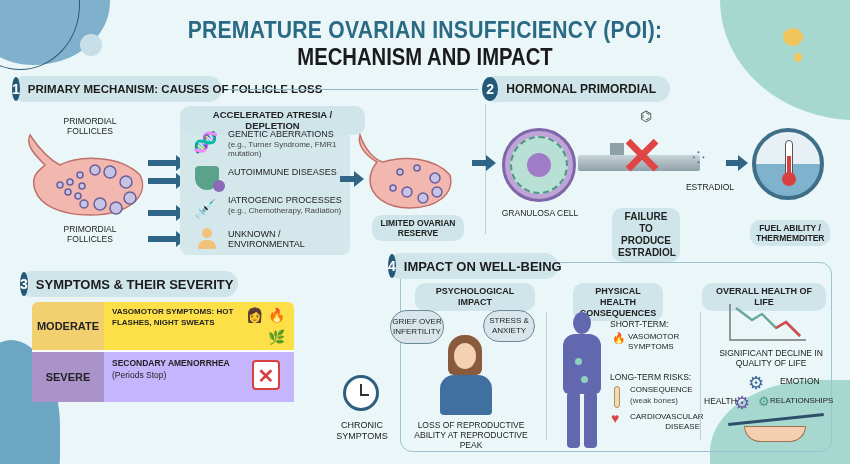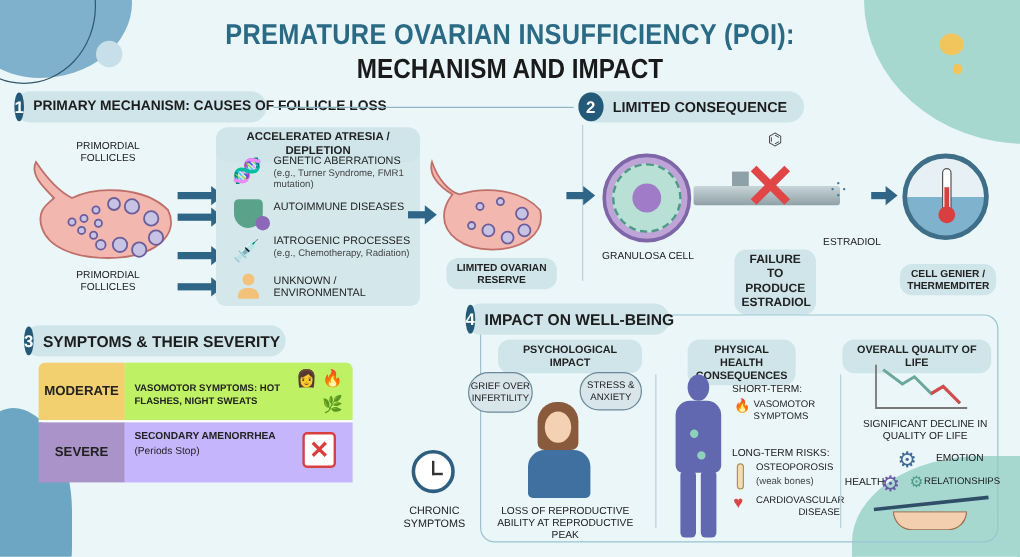--- a/index.html
+++ b/index.html
@@ -50,21 +50,21 @@
 <div class="abs title2">MECHANISM AND IMPACT</div>
 
 <div class="abs sec-hdr" style="left:12px;top:76px;width:210px">
   <div class="num">1</div>
   <div class="sec-lbl" style="font-size:11.5px">PRIMARY MECHANISM: CAUSES OF FOLLICLE LOSS</div>
 </div>
 <div class="abs" style="left:228px;top:89px;width:250px;height:1px;background:#8fb6c4"></div>
 
 <div class="abs sec-hdr" style="left:482px;top:76px;width:188px">
   <div class="num">2</div>
-  <div class="sec-lbl" style="font-size:12px">LIMITED CONSEQUENCE</div>
+  <div class="sec-lbl" style="font-size:12px">HORMONAL PRIMORDIAL</div>
 </div>
 
 <div class="abs lbl" style="left:55px;top:116px;width:70px">PRIMORDIAL FOLLICLES</div>
 <svg class="abs" style="left:20px;top:130px" width="130" height="90">
   <path d="M10,5 C20,20 30,30 40,35 C60,25 100,25 120,45 C130,65 110,85 70,85 C40,85 20,75 15,60 C10,45 20,40 25,35 C15,25 5,15 10,5 Z" fill="#f2b8b0" stroke="#c0706a" stroke-width="1.5"></path>
   <g fill="#c7c3e4" stroke="#6c5e9a" stroke-width="1.5">
     <circle cx="60" cy="45" r="3"></circle>
       <circle cx="50" cy="52" r="3"></circle>
       <circle cx="62" cy="56" r="3"></circle>
     <circle cx="48" cy="62" r="3"></circle>
@@ -80,21 +80,21 @@
   </g>
 </svg>
 <div class="abs lbl" style="left:55px;top:224px;width:70px">PRIMORDIAL FOLLICLES</div>
 
 <div class="arrow" style="left:148px;top:160px;width:30px"></div>
 <div class="arrow" style="left:148px;top:178px;width:30px"></div>
 <div class="arrow" style="left:148px;top:210px;width:30px"></div>
 <div class="arrow" style="left:148px;top:236px;width:30px"></div>
 
 <div class="abs causes-box"></div>
-<div class="abs pill" style="left:180px;top:106px;width:170px;font-size:9.5px">ACCELERATED ATRESIA / DEPLETION</div>
+<div class="abs pill" style="left:180px;top:106px;width:185px;font-size:9.5px">ACCELERATED ATRESIA / DEPLETION</div>
 
 <div class="abs" style="left:192px;top:130px;width:28px;height:24px;font-size:20px;color:#3c7a72;text-align:center">🧬</div>
 <div class="cause" style="top:130px">
   <div class="h">GENETIC ABERRATIONS</div>
   <div class="sub">(e.g., Turner Syndrome, FMR1 mutation)</div>
 </div>
 <div class="abs" style="left:195px;top:166px;width:24px;height:24px;background:#5aa38a;border-radius:4px 4px 12px 12px">
   <div style="position:absolute;right:-6px;bottom:-2px;width:12px;height:12px;border-radius:50%;background:#8c68b8"></div>
 </div>
 <div class="cause" style="top:168px">
@@ -136,38 +136,38 @@
   <div style="position:absolute;left:5px;top:5px;width:58px;height:58px;border-radius:50%;background:#b8e0d4;border:2px dashed #4c9a86"></div>
   <div style="position:absolute;left:22px;top:22px;width:24px;height:24px;border-radius:50%;background:#a07cc8"></div>
 </div>
 <div class="abs lbl" style="left:498px;top:208px;width:84px">GRANULOSA CELL</div>
 <div class="abs" style="left:578px;top:155px;width:122px;height:16px;background:linear-gradient(#c8d4d8,#8fa1a8);border-radius:2px"></div>
 <div class="abs" style="left:610px;top:143px;width:14px;height:12px;background:#8fa1a8"></div>
 <div class="abs" style="left:616px;top:130px;width:52px;height:52px;color:#e04646;font-size:52px;line-height:52px;text-align:center;font-weight:bold">✕</div>
 <div class="abs" style="left:628px;top:108px;width:36px;height:16px;font-size:14px;color:#444;text-align:center">⌬</div>
 <div class="abs pill" style="left:612px;top:208px;width:68px;font-size:10px">FAILURE TO PRODUCE ESTRADIOL</div>
 <div class="abs" style="left:692px;top:146px;width:30px;height:24px;color:#3c78a0;font-size:16px">⁘</div>
-<div class="abs lbl" style="left:680px;top:196px;width:60px">ESTRADIOL</div>
+<div class="abs lbl" style="left:680px;top:182px;width:60px">ESTRADIOL</div>
 <div class="arrow" style="left:726px;top:160px;width:14px"></div>
 <div class="abs" style="left:752px;top:128px;width:72px;height:72px;border-radius:50%;background:linear-gradient(#e7f1f5 50%,#7fb2cc 50%);border:4px solid #3f6e88">
   <div style="position:absolute;left:29px;top:8px;width:8px;height:40px;background:#fff;border:1.5px solid #555;border-radius:4px"></div>
   <div style="position:absolute;left:26px;top:40px;width:14px;height:14px;border-radius:50%;background:#d84040"></div>
   <div style="position:absolute;left:31px;top:24px;width:4px;height:20px;background:#d84040"></div>
 </div>
-<div class="abs pill" style="left:750px;top:220px;width:80px;font-size:8.5px">CELL GENIER / THERMEMDITER</div>
+<div class="abs pill" style="left:750px;top:220px;width:80px;font-size:8.5px">FUEL ABILITY / THERMEMDITER</div>
 
 <div class="abs sec-hdr" style="left:20px;top:271px;width:218px">
   <div class="num">3</div>
   <div class="sec-lbl">SYMPTOMS &amp; THEIR SEVERITY</div>
 </div>
 
 <div class="abs table">
   <div class="row">
     <div class="sev" style="background:#f2cf6f">MODERATE</div>
-    <div class="desc" style="background:#bef264;font-size:8px;padding-top:16px">
+    <div class="desc" style="background:#fde047;font-size:8px;padding-top:4px">
       <div style="width:122px">VASOMOTOR SYMPTOMS: HOT FLASHES, NIGHT SWEATS</div>
       <div style="position:absolute;right:30px;top:4px;font-size:14px">👩</div>
       <div style="position:absolute;right:8px;top:4px;font-size:14px">🔥</div>
       <div style="position:absolute;right:8px;top:26px;font-size:14px;color:#5a8a40">🌿</div>
     </div>
   </div>
   <div class="row" style="border-bottom:none">
     <div class="sev" style="background:#a993c8">SEVERE</div>
     <div class="desc" style="background:#c4b5fd">
       <div>SECONDARY AMENORRHEA</div>
@@ -208,28 +208,28 @@
   <div style="position:absolute;left:10px;top:80px;width:13px;height:56px;background:#6268b0;border-radius:4px"></div>
   <div style="position:absolute;left:27px;top:80px;width:13px;height:56px;background:#6268b0;border-radius:4px"></div>
   <div style="position:absolute;left:18px;top:46px;width:7px;height:7px;background:#8fd0bc;border-radius:50%"></div>
   <div style="position:absolute;left:24px;top:64px;width:7px;height:7px;background:#8fd0bc;border-radius:50%"></div>
 </div>
 <div class="abs lbl" style="left:610px;top:319px;text-align:center">SHORT-TERM:</div>
 <div class="abs" style="left:612px;top:332px;font-size:11px">🔥</div>
 <div class="abs lbl" style="left:628px;top:332px;width:50px;text-align:left;font-size:8px">VASOMOTOR SYMPTOMS</div>
 <div class="abs lbl" style="left:610px;top:372px;text-align:left">LONG-TERM RISKS:</div>
 <div class="abs" style="left:614px;top:386px;width:6px;height:22px;background:#f0dcae;border:1px solid #b09060;border-radius:3px"></div>
-<div class="abs lbl" style="left:630px;top:385px;text-align:left;font-size:8px">OSTEOPOROSIS</div>
+<div class="abs lbl" style="left:630px;top:385px;text-align:left;font-size:8px">CONSEQUENCE</div>
 <div class="abs sub" style="left:630px;top:396px">(weak bones)</div>
 <div class="abs" style="left:611px;top:410px;font-size:14px;color:#d84848">♥</div>
 <div class="abs lbl" style="left:630px;top:412px;width:70px;text-align:right;font-size:8px">CARDIOVASCULAR DISEASE</div>
 
 <div class="vdiv" style="left:700px;top:312px;height:128px"></div>
 
-<div class="abs pill" style="left:702px;top:283px;width:124px">OVERALL QUALITY OF LIFE</div>
+<div class="abs pill" style="left:702px;top:283px;width:124px">OVERALL HEALTH OF LIFE</div>
 <svg class="abs" style="left:728px;top:302px" width="80" height="40">
   <polyline points="2,2 2,38 78,38" fill="none" stroke="#777" stroke-width="1.5"></polyline>
   <polyline points="8,6 24,18 34,12 48,26 58,20 72,34" fill="none" stroke="#6aa89a" stroke-width="2.5"></polyline>
   <polyline points="48,26 58,20 72,34" fill="none" stroke="#d84a4a" stroke-width="2.5"></polyline>
 </svg>
 <div class="abs lbl" style="left:716px;top:348px;width:110px">SIGNIFICANT DECLINE IN QUALITY OF LIFE</div>
 <div class="abs" style="left:748px;top:372px;font-size:18px;color:#3f6a9a">⚙</div>
 <div class="abs lbl" style="left:780px;top:376px">EMOTION</div>
 <div class="abs" style="left:734px;top:392px;font-size:18px;color:#6a5aa8">⚙</div>
 <div class="abs lbl" style="left:704px;top:396px">HEALTH</div>

